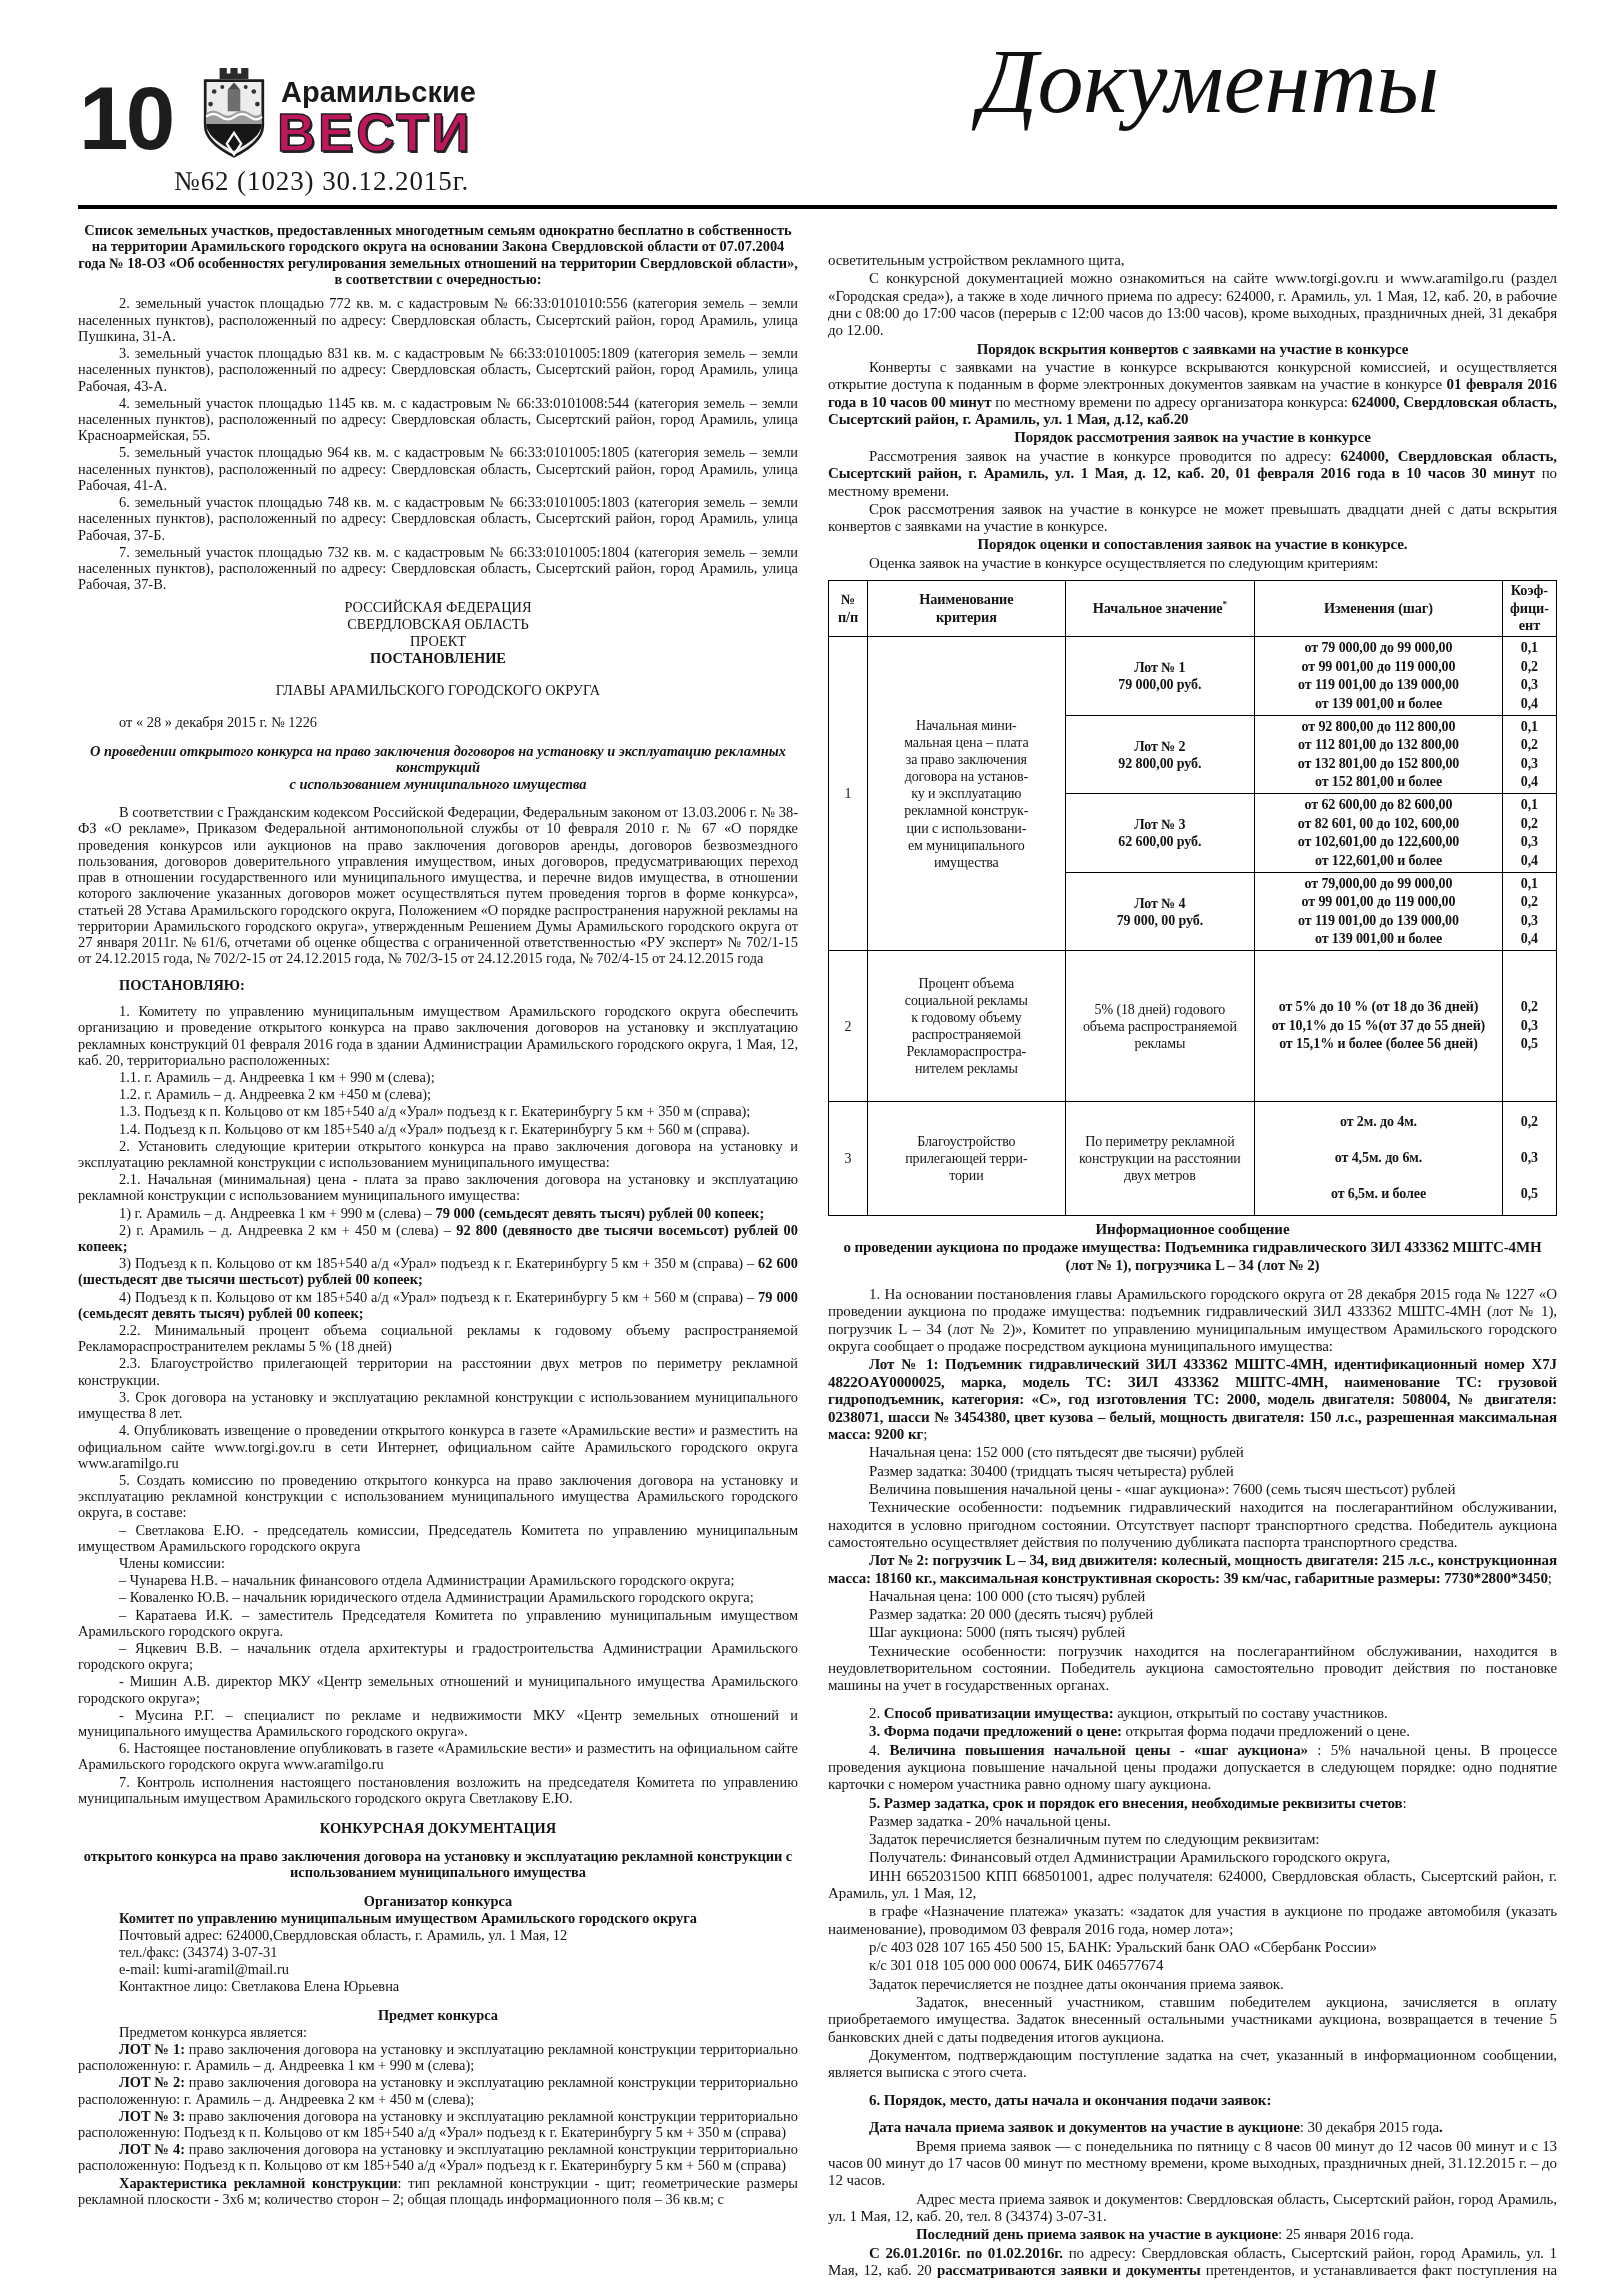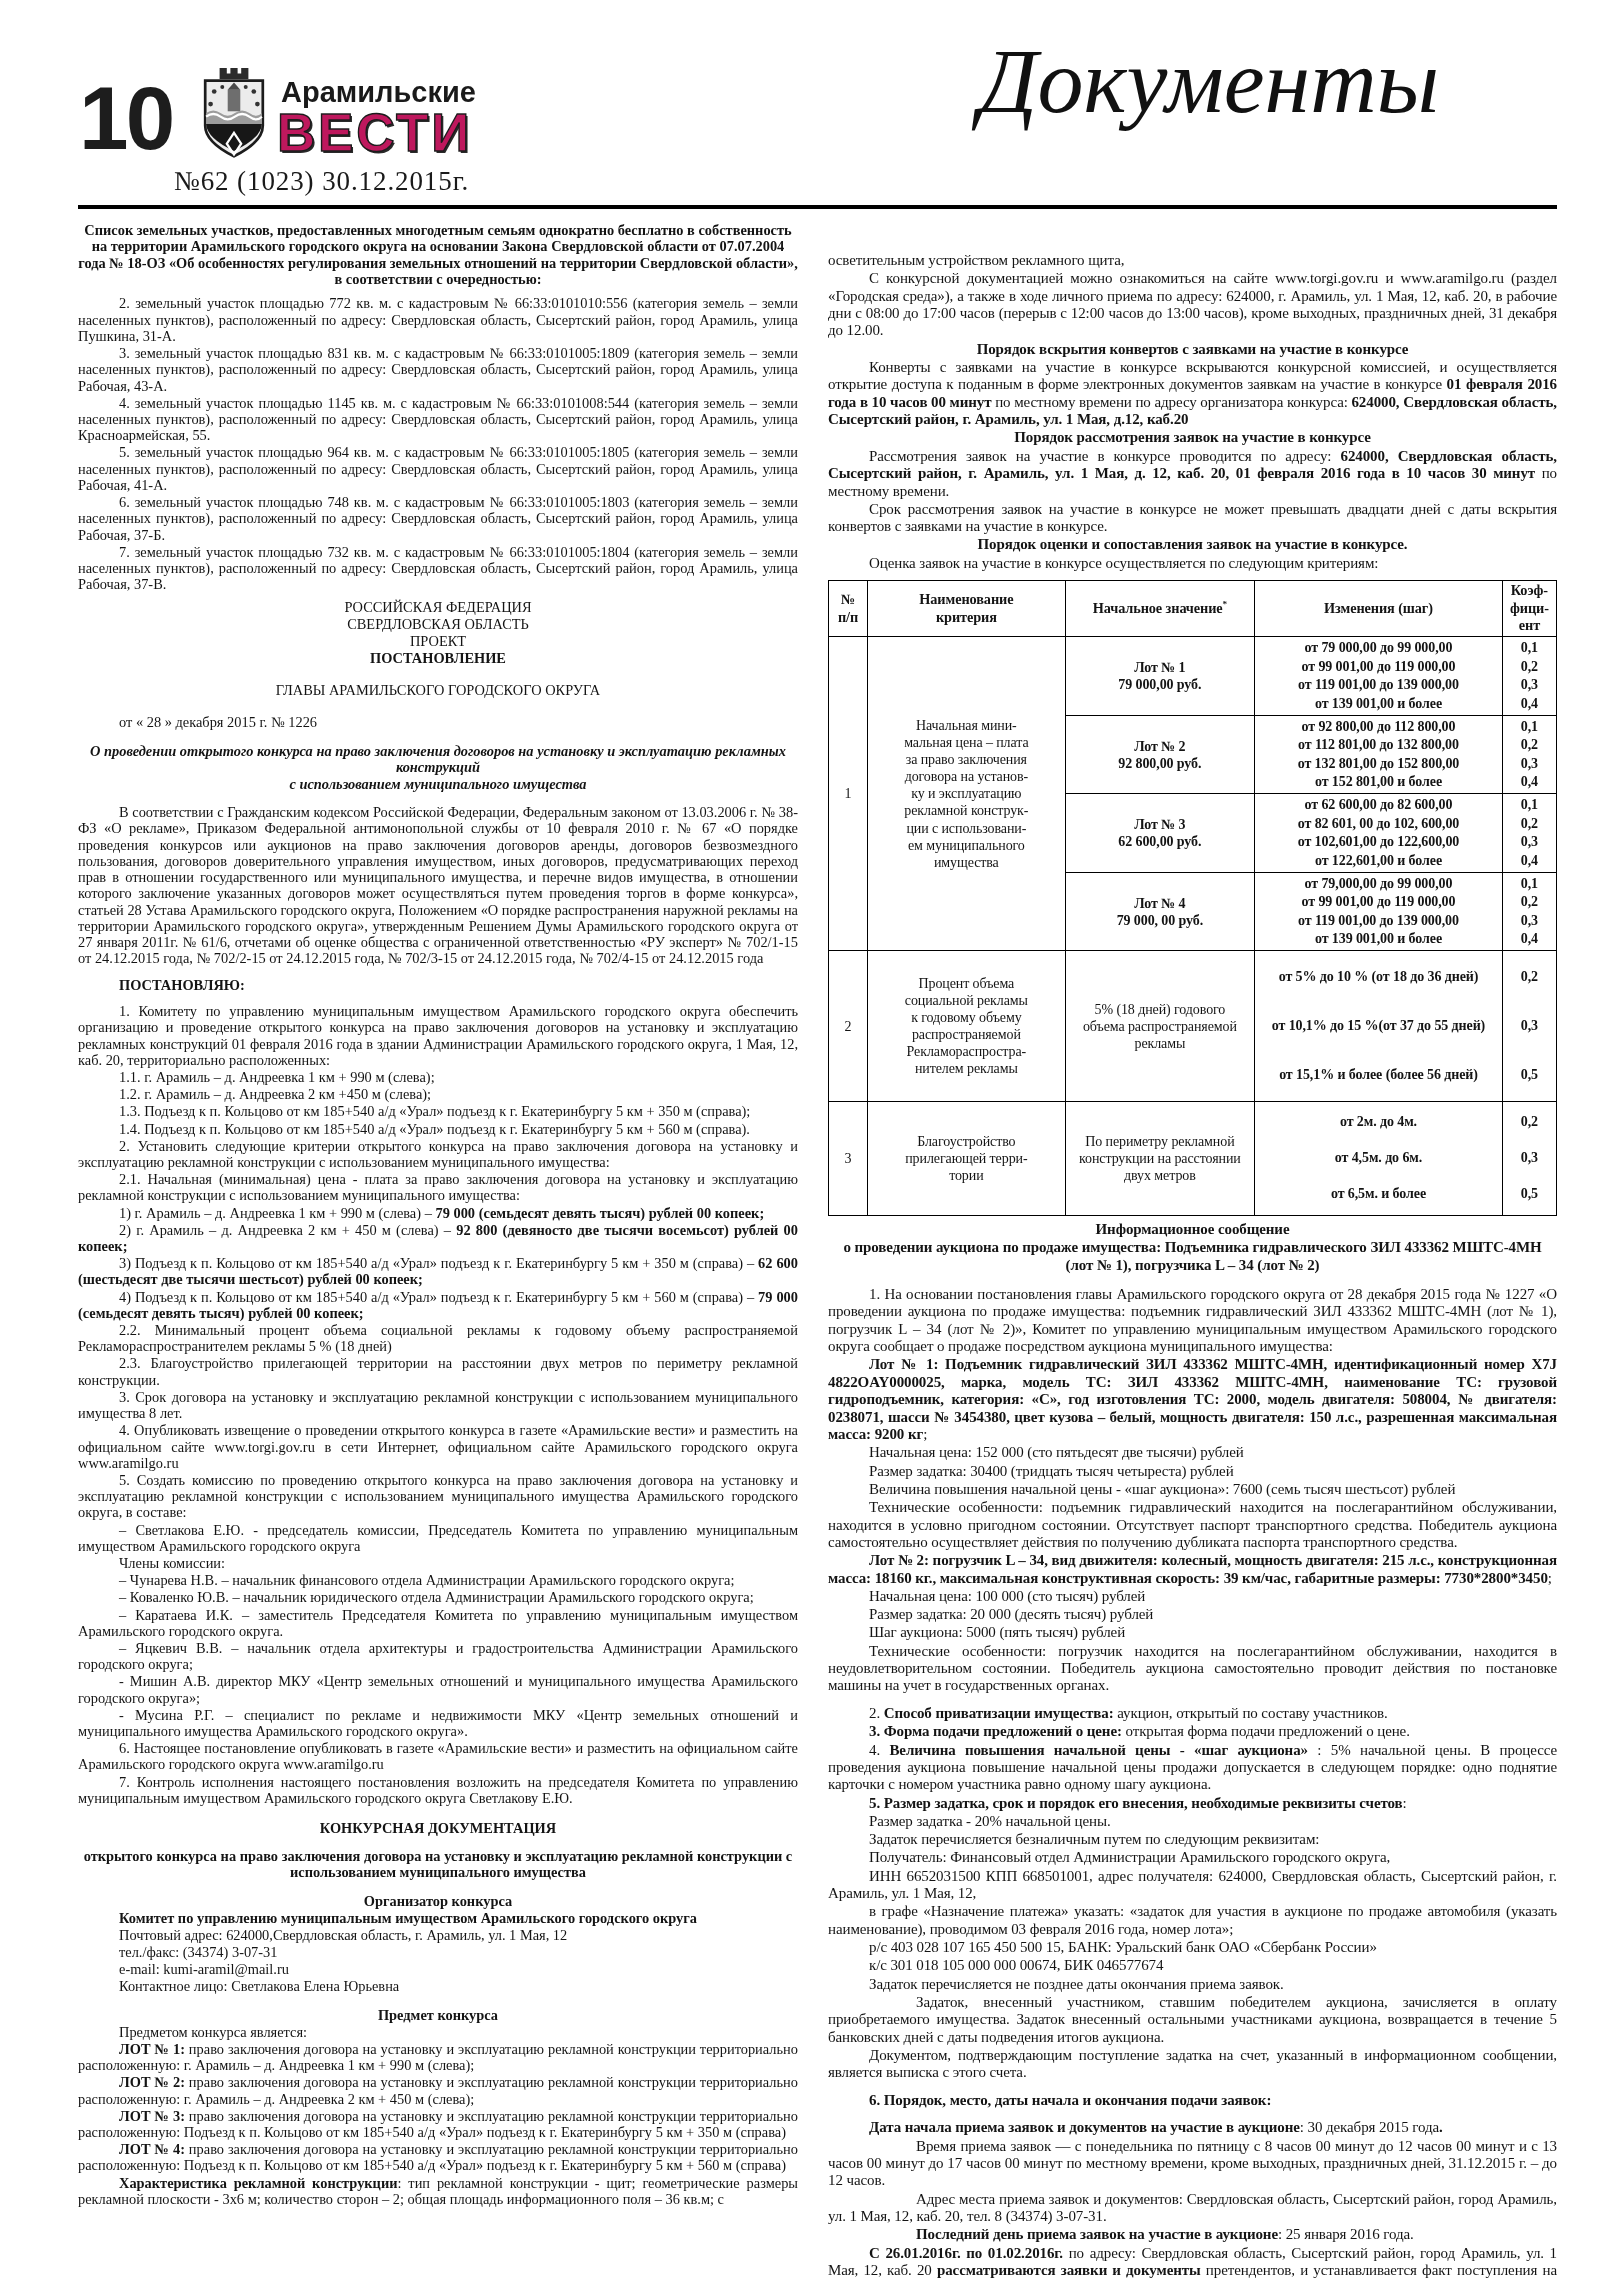--- a/index.html
+++ b/index.html
@@ -40,21 +40,21 @@
 
   
   table.crit{border-collapse:collapse;margin:7.4px 0 5.5px 0;table-layout:fixed;
              font-size:14px;line-height:1.22;width:100%;}
   .crit th,.crit td{border:1.8px solid #000;padding:1.8px 2.8px;text-align:center;
              vertical-align:middle;white-space:pre-line;}
   .crit th{font-weight:bold;font-size:14.3px;}
   .crit td.lotc{font-weight:bold;}
   .crit td.stepc div,.crit td.coefc div{line-height:1.32;font-weight:bold;}
   .crit .vwrap{display:flex;flex-direction:column;justify-content:space-around;}
-  .crit tr.r2 .vwrap{height:146px;}
+  .crit tr.r2 .vwrap{height:146px;justify-content:center;}
   .crit tr.r3 .vwrap{height:109px;}
   .crit sup{font-size:9.2px;}
 </style>
 </head>
 <body>
 
 <div class="page">
   <div class="page-num">10</div>
 
   <div class="crest">

